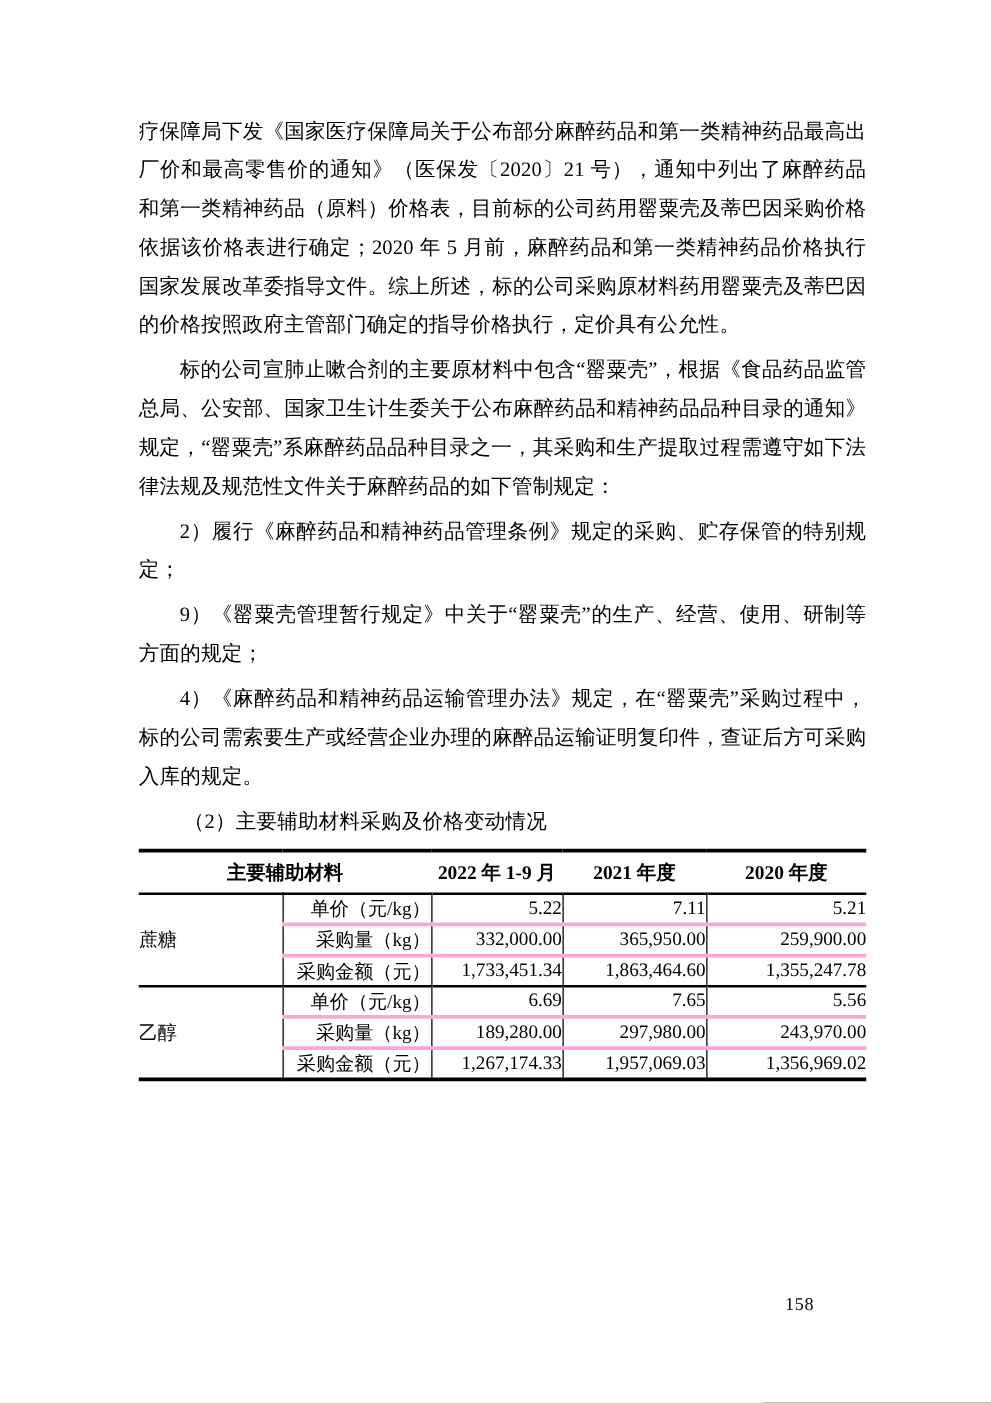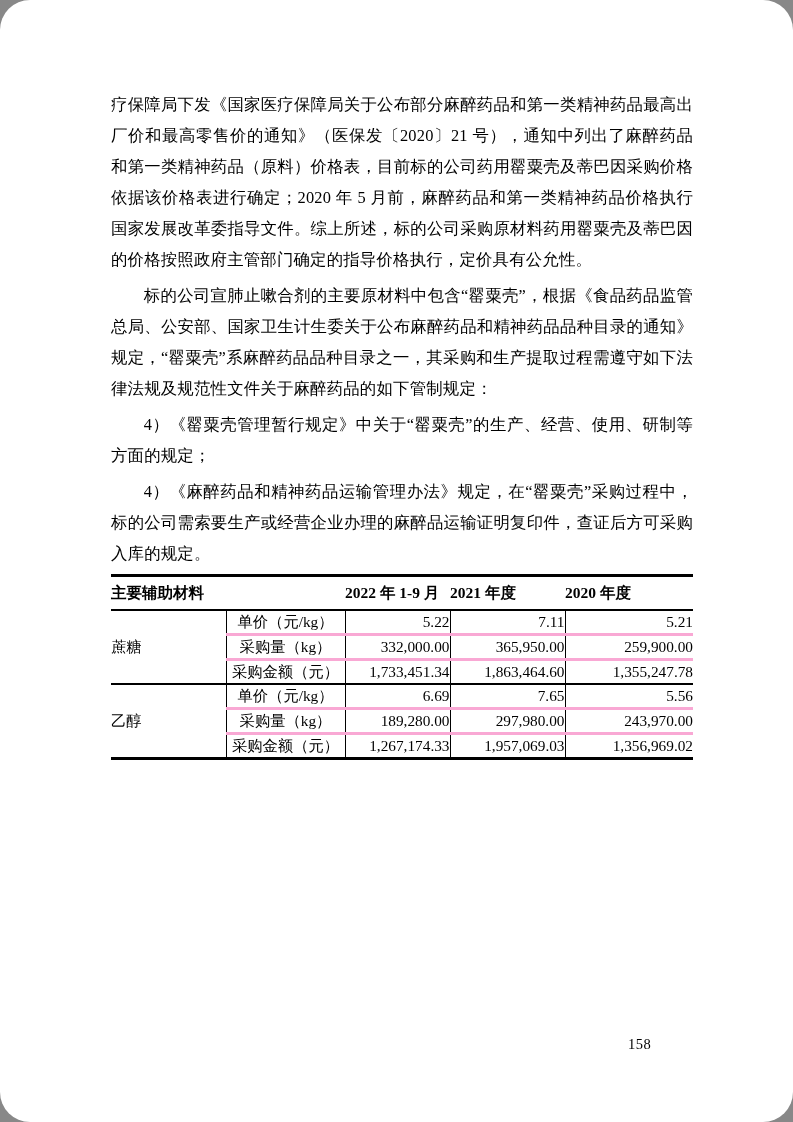--- a/index.html
+++ b/index.html
@@ -4,21 +4,20 @@
 <style>
   html, body { margin: 0; padding: 0; background: #888; }
   .page {
     width: 793px; height: 1122px;
     margin: 0 auto;
     background: #ffffff;
     position: relative;
     font-family: "Liberation Serif", "DejaVu Serif", serif;
     color: #000000;
     overflow: hidden;
-    border-radius: 30px;
   }
   .content {
     position: absolute;
     left: 111px; top: 89px;
     width: 582px;
   }
   .para {
     font-size: 16.4px;
     line-height: 31px;
     letter-spacing: 0.2px;
@@ -42,38 +41,38 @@
   table.data {
     border-collapse: collapse;
     table-layout: fixed;
     width: 582px;
     border-top: 3px solid #000;
     border-bottom: 3px solid #000;
     font-size: 15.5px;
   }
   table.data th {
     font-weight: bold;
-    text-align: left;
+    text-align: center;
     height: 32px;
     padding: 0;
     border-bottom: 2px solid #000;
   }
   table.data td {
     height: 22px;
     padding: 0;
     font-size: 15.3px;
   }
   td.mat {
     text-align: left;
     padding-left: 13px;
     vertical-align: middle;
   }
   td.metric {
     border-left: 1px solid #000;
-    text-align: center;
+    text-align: right;
     padding-left: 8px;
     margin-left: 18px;
   }
   td.val {
     border-left: 1px solid #000;
     text-align: right;
     padding-right: 8px;
   }
   tr.sub td.metric, tr.sub td.val { border-top: 3px solid #f9a8d4; }
   tr.gsep td { border-top: 2px solid #000; }
@@ -86,23 +85,25 @@
   }
 </style>
 </head>
 <body>
 
 <div class="page">
   <div class="content">
 
     <p class="para continuation h6">疗保障局下发《国家医疗保障局关于公布部分麻醉药品和第一类精神药品最高出厂价和最高零售价的通知》（医保发〔2020〕21 号），通知中列出了麻醉药品和第一类精神药品（原料）价格表，目前标的公司药用罂粟壳及蒂巴因采购价格依据该价格表进行确定；2020 年 5 月前，麻醉药品和第一类精神药品价格执行国家发展改革委指导文件。综上所述，标的公司采购原材料药用罂粟壳及蒂巴因的价格按照政府主管部门确定的指导价格执行，定价具有公允性。</p>
     <p class="para h4">标的公司宣肺止嗽合剂的主要原材料中包含“罂粟壳”，根据《食品药品监管总局、公安部、国家卫生计生委关于公布麻醉药品和精神药品品种目录的通知》规定，“罂粟壳”系麻醉药品品种目录之一，其采购和生产提取过程需遵守如下法律法规及规范性文件关于麻醉药品的如下管制规定：</p>
-    <p class="para h2">4）《罂粟壳管理暂行规定》中关于“罂粟壳”的生产、经营、使用、研制等方面的规定；</p>
+    <p class="para h2">2）履行《麻醉药品和精神药品管理条例》规定的采购、贮存保管的特别规定；</p>
+    <p class="para h2">9）《罂粟壳管理暂行规定》中关于“罂粟壳”的生产、经营、使用、研制等方面的规定；</p>
     <p class="para h3">4）《麻醉药品和精神药品运输管理办法》规定，在“罂粟壳”采购过程中，标的公司需索要生产或经营企业办理的麻醉品运输证明复印件，查证后方可采购入库的规定。</p>
 
+    <p class="heading">（2）主要辅助材料采购及价格变动情况</p>
 
     <table class="data">
       <colgroup>
         <col style="width:115px">
         <col style="width:119px">
         <col style="width:105px">
         <col style="width:115px">
         <col style="width:128px">
       </colgroup>
       <thead>

